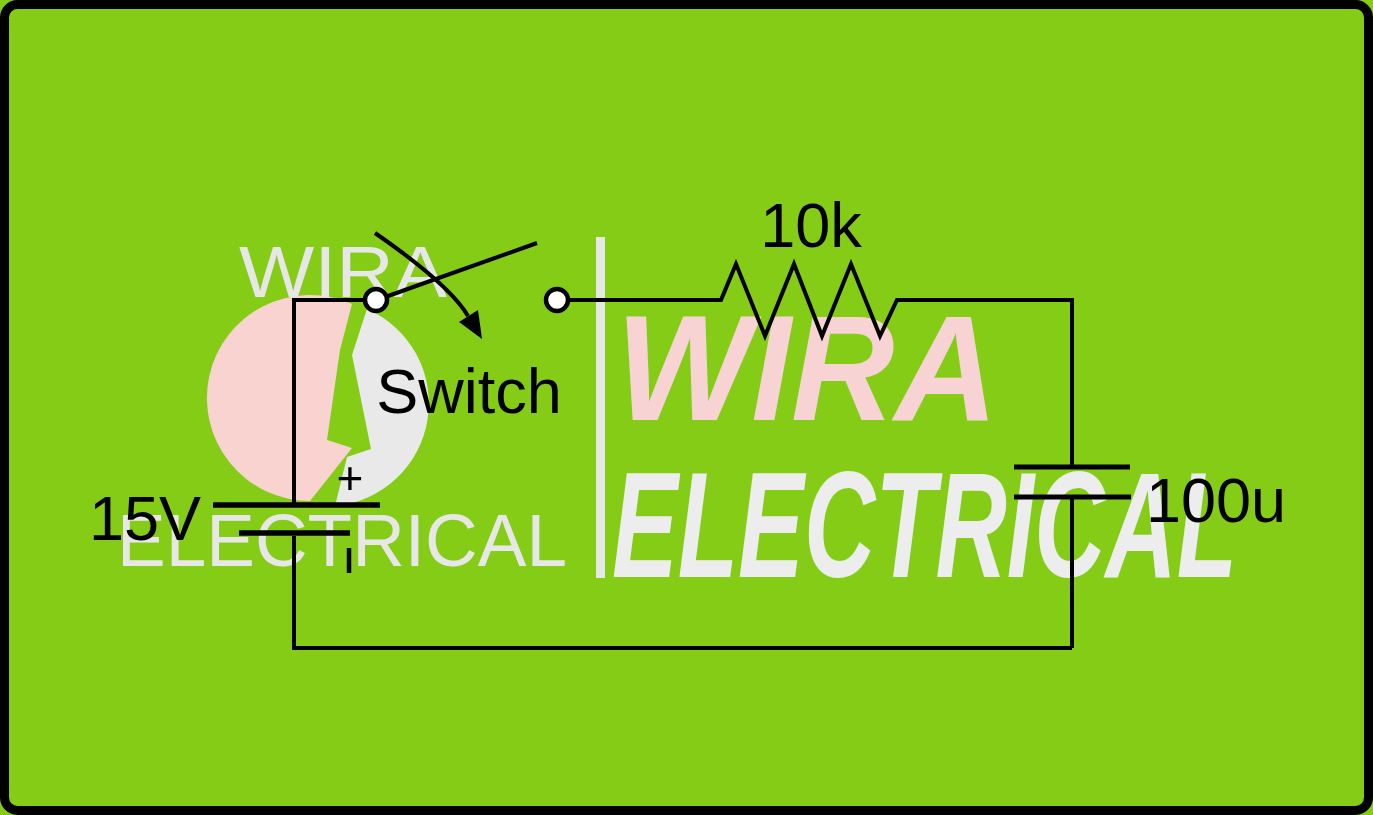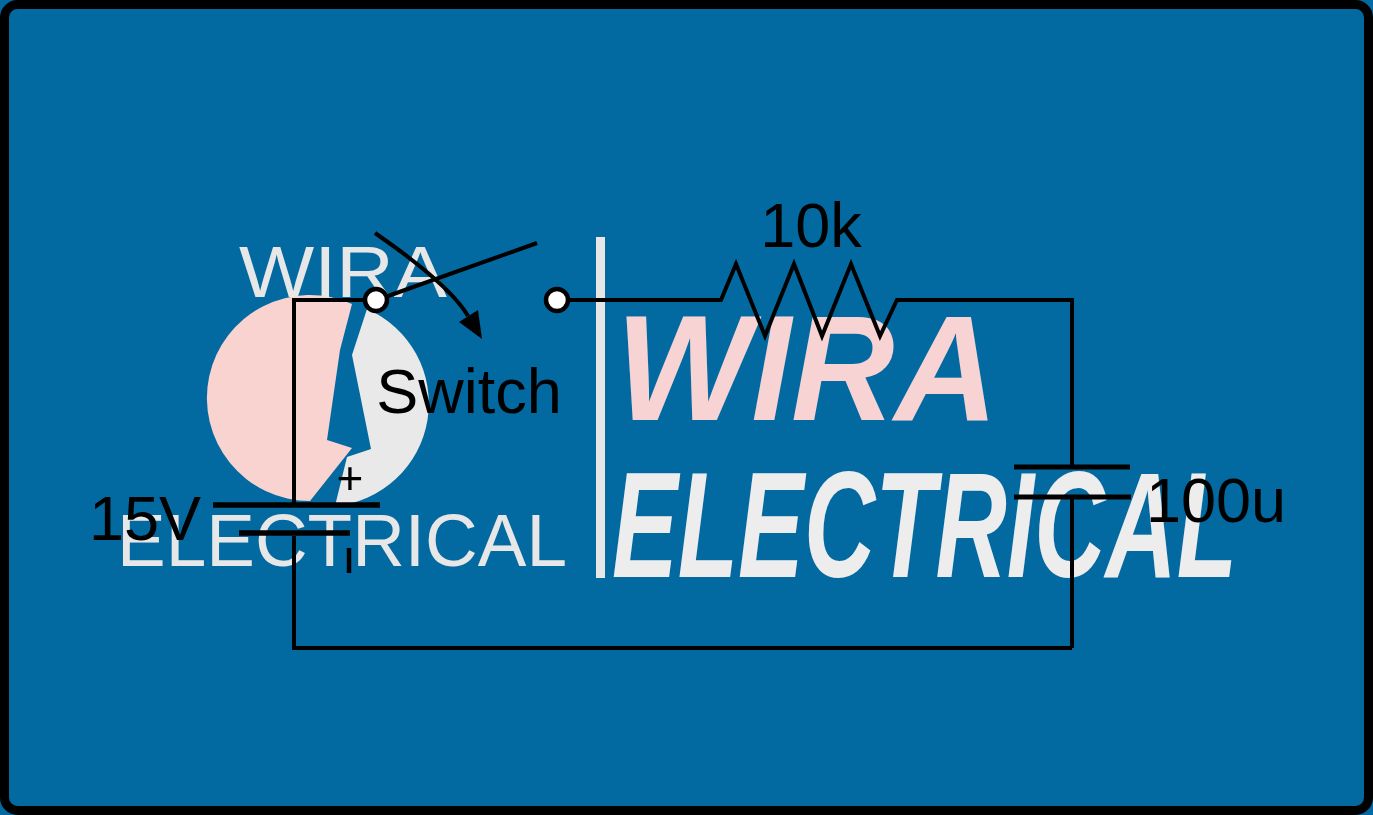--- a/index.html
+++ b/index.html
@@ -4,21 +4,21 @@
 <style>
   html, body {
     margin: 0;
     padding: 0;
     background: #ffffff;
   }
   .canvas {
     position: relative;
     width: 1373px;
     height: 815px;
-    background: #0369a1;
+    background: #84cc16;
     overflow: hidden;
   }
   .canvas svg {
     position: absolute;
     inset: 0;
     display: block;
   }
   text {
     font-family: "Liberation Sans", sans-serif;
   }

